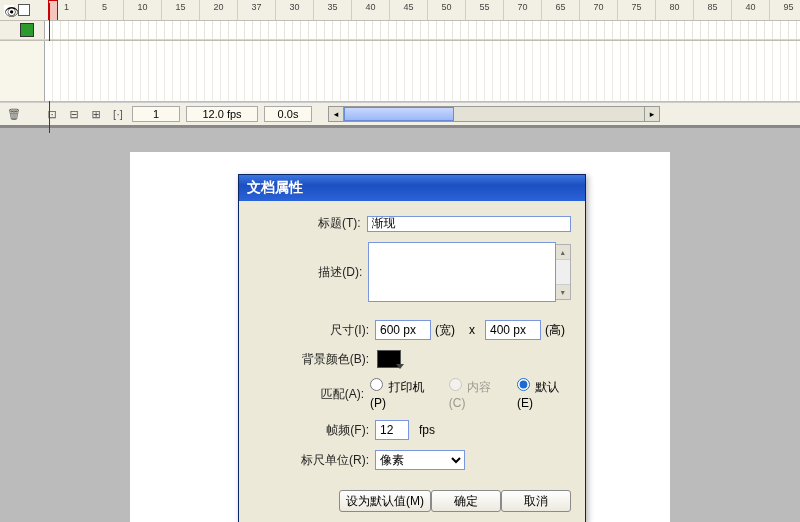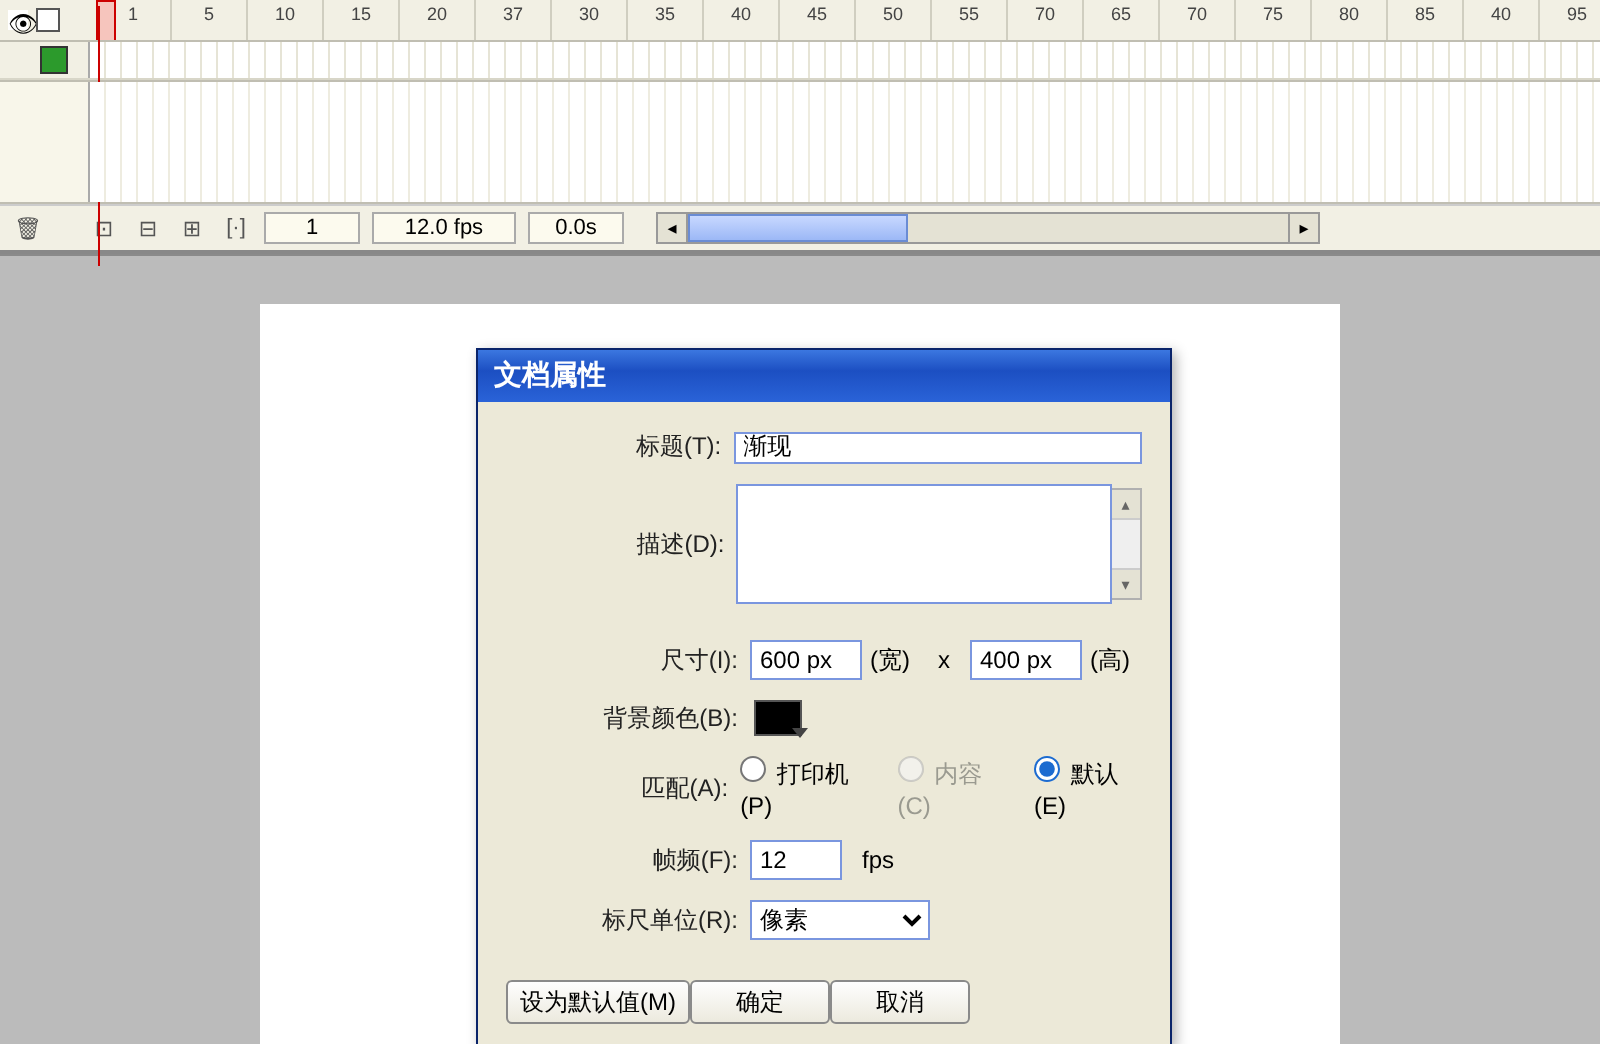--- a/index.html
+++ b/index.html
@@ -45,21 +45,21 @@
   .sb-btn2 { height:14px; background:#e4e2d4; border-top:1px solid #ccc; display:flex; align-items:center; justify-content:center; font-size:8px; color:#666; }
   .dim-in { width:56px; height:20px; }
   .paren { margin:0 4px; }
   .radio-row { display:flex; align-items:center; gap:4px; }
   input[type=radio]{ margin:0 2px 0 0; accent-color:#1c6bd0; }
   .disabled { color:#9a9a90; }
   .bg-swatch { width:22px; height:16px; background:#000; border:1px solid #555; margin-left:2px; position:relative; }
   .bg-swatch:after { content:""; position:absolute; right:-4px; bottom:-2px; border-left:4px solid transparent; border-right:4px solid transparent; border-top:5px solid #444; }
   .sel { width:90px; height:20px; border:1px solid #7a96df; background:#fff; font-size:12px; }
 
-  .dlg-btns { display:flex; justify-content:flex-start; margin-top:20px; }
+  .dlg-btns { display:flex; justify-content:flex-end; margin-top:20px; }
   .winbtn { min-width:70px; height:22px; background:linear-gradient(#fefefe,#eceade); border:1px solid #8a8a8a; border-radius:3px; font-size:12px; cursor:pointer; }
   .winbtn.primary { min-width:86px; }
   .btngroup-right { display:flex; }
 </style>
 </head>
 <body>
 
 <div class="timeline-area">
   <div class="timeline-header">
     <div class="tl-layer-ctrl">
@@ -174,21 +174,21 @@
         <label><input type="radio" name="m" style=""> <span>打印机(P)</span></label>
         <span style="width:6px"></span>
         <label class="disabled"><input type="radio" name="m" disabled="" style=""> <span>内容(C)</span></label>
         <span style="width:6px"></span>
         <label><input type="radio" name="m" checked="" style=""> <span>默认(E)</span></label>
       </div>
     </div>
 
     <div class="row">
       <span class="lbl">帧频(F):</span>
-      <input class="tin" style="width: 46px; height: 20px;" value="12">
+      <input class="tin" style="width: 34px; height: 20px;" value="12">
       <span style="margin-left:10px">fps</span>
     </div>
 
     <div class="row">
       <span class="lbl">标尺单位(R):</span>
       <select class="sel">
         <option>像素</option>
       </select>
     </div>
 

